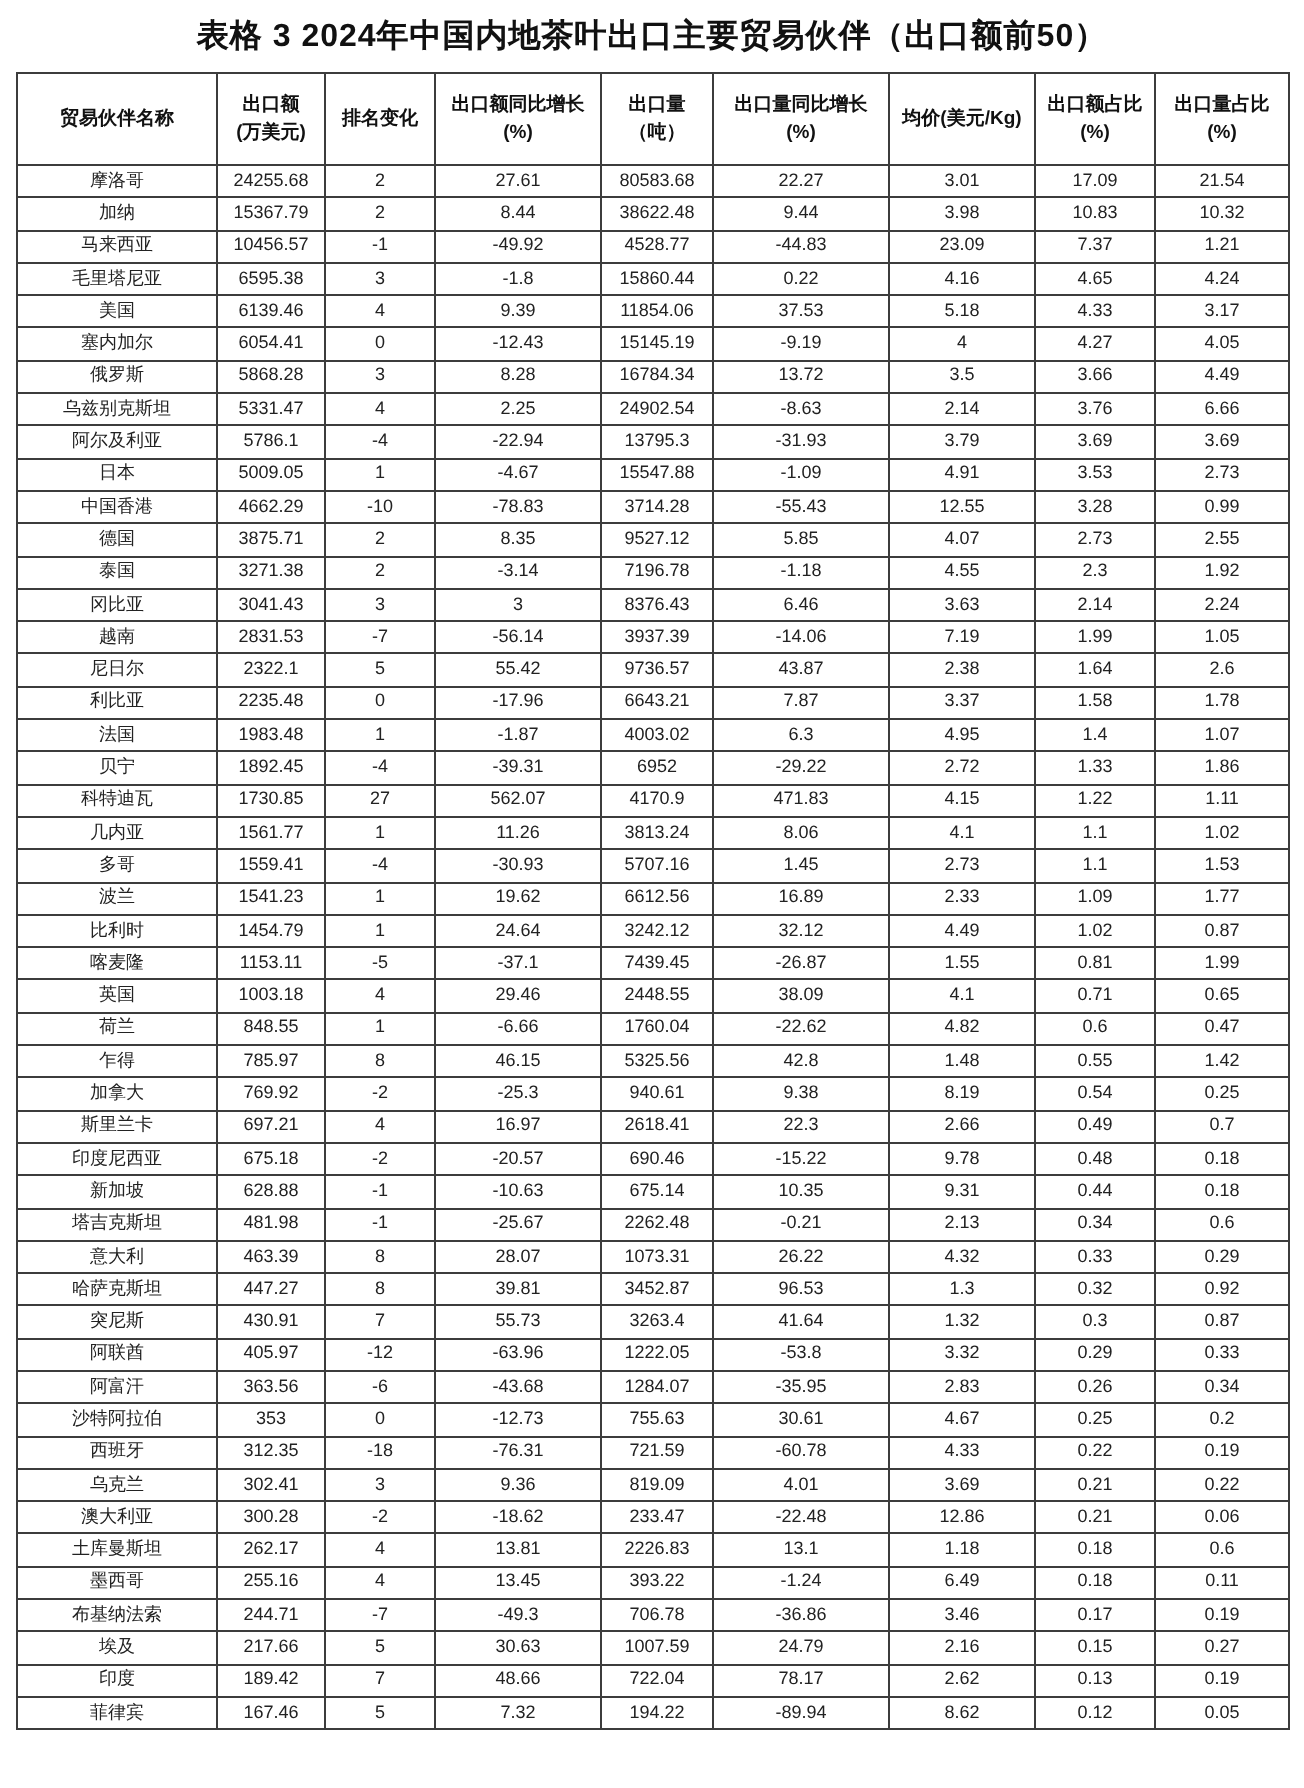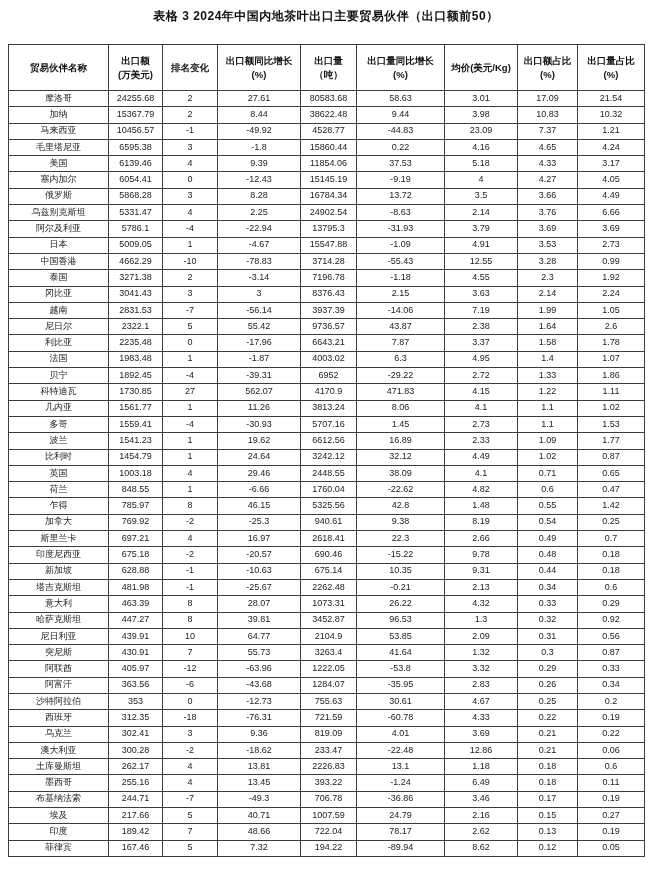--- a/index.html
+++ b/index.html
@@ -3,22 +3,22 @@
 <meta charset="utf-8">
 <style>
   html,body{margin:0;padding:0;}
   body{
     width:652px;height:894px;background:#ffffff;
     font-family:"Liberation Sans","DejaVu Sans",sans-serif;
     color:#1b1b1b;overflow:hidden;
   }
   .page{padding:5px 8px 0 8px;}
   .caption{
-    text-align:center;font-weight:bold;font-size:12px;
-    margin:3px 0 19px 0;letter-spacing:0.5px;color:#111;
+    text-align:center;font-weight:bold;font-size:16px;
+    margin:3px 0 7px 0;letter-spacing:0.5px;color:#111;
   }
   table{
     border-collapse:collapse;table-layout:fixed;width:636px;
   }
   th,td{
     border:1px solid #3c3c3c;text-align:center;vertical-align:middle;
     overflow:hidden;padding:0 1px;
   }
   thead th{
     font-size:9.5px;font-weight:bold;white-space:pre-line;
@@ -65,21 +65,21 @@
 (%)</th>
         </tr>
     </thead>
     <tbody>
         <tr>
           <td>摩洛哥</td>
           <td>24255.68</td>
           <td>2</td>
           <td>27.61</td>
           <td>80583.68</td>
-          <td>58.63</td>
+          <td>22.27</td>
           <td>3.01</td>
           <td>17.09</td>
           <td>21.54</td>
         </tr>
         <tr>
           <td>加纳</td>
           <td>15367.79</td>
           <td>2</td>
           <td>8.44</td>
           <td>38622.48</td>
@@ -181,37 +181,48 @@
           <td>4662.29</td>
           <td>-10</td>
           <td>-78.83</td>
           <td>3714.28</td>
           <td>-55.43</td>
           <td>12.55</td>
           <td>3.28</td>
           <td>0.99</td>
         </tr>
         <tr>
+          <td>德国</td>
+          <td>3875.71</td>
+          <td>2</td>
+          <td>8.35</td>
+          <td>9527.12</td>
+          <td>5.85</td>
+          <td>4.07</td>
+          <td>2.73</td>
+          <td>2.55</td>
+        </tr>
+        <tr>
           <td>泰国</td>
           <td>3271.38</td>
           <td>2</td>
           <td>-3.14</td>
           <td>7196.78</td>
           <td>-1.18</td>
           <td>4.55</td>
           <td>2.3</td>
           <td>1.92</td>
         </tr>
         <tr>
           <td>冈比亚</td>
           <td>3041.43</td>
           <td>3</td>
           <td>3</td>
           <td>8376.43</td>
-          <td>2.15</td>
+          <td>6.46</td>
           <td>3.63</td>
           <td>2.14</td>
           <td>2.24</td>
         </tr>
         <tr>
           <td>越南</td>
           <td>2831.53</td>
           <td>-7</td>
           <td>-56.14</td>
           <td>3937.39</td>
@@ -313,20 +324,31 @@
           <td>1454.79</td>
           <td>1</td>
           <td>24.64</td>
           <td>3242.12</td>
           <td>32.12</td>
           <td>4.49</td>
           <td>1.02</td>
           <td>0.87</td>
         </tr>
         <tr>
+          <td>喀麦隆</td>
+          <td>1153.11</td>
+          <td>-5</td>
+          <td>-37.1</td>
+          <td>7439.45</td>
+          <td>-26.87</td>
+          <td>1.55</td>
+          <td>0.81</td>
+          <td>1.99</td>
+        </tr>
+        <tr>
           <td>英国</td>
           <td>1003.18</td>
           <td>4</td>
           <td>29.46</td>
           <td>2448.55</td>
           <td>38.09</td>
           <td>4.1</td>
           <td>0.71</td>
           <td>0.65</td>
         </tr>
@@ -423,31 +445,20 @@
           <td>447.27</td>
           <td>8</td>
           <td>39.81</td>
           <td>3452.87</td>
           <td>96.53</td>
           <td>1.3</td>
           <td>0.32</td>
           <td>0.92</td>
         </tr>
         <tr>
-          <td>尼日利亚</td>
-          <td>439.91</td>
-          <td>10</td>
-          <td>64.77</td>
-          <td>2104.9</td>
-          <td>53.85</td>
-          <td>2.09</td>
-          <td>0.31</td>
-          <td>0.56</td>
-        </tr>
-        <tr>
           <td>突尼斯</td>
           <td>430.91</td>
           <td>7</td>
           <td>55.73</td>
           <td>3263.4</td>
           <td>41.64</td>
           <td>1.32</td>
           <td>0.3</td>
           <td>0.87</td>
         </tr>
@@ -547,21 +558,21 @@
           <td>706.78</td>
           <td>-36.86</td>
           <td>3.46</td>
           <td>0.17</td>
           <td>0.19</td>
         </tr>
         <tr>
           <td>埃及</td>
           <td>217.66</td>
           <td>5</td>
-          <td>40.71</td>
+          <td>30.63</td>
           <td>1007.59</td>
           <td>24.79</td>
           <td>2.16</td>
           <td>0.15</td>
           <td>0.27</td>
         </tr>
         <tr>
           <td>印度</td>
           <td>189.42</td>
           <td>7</td>

